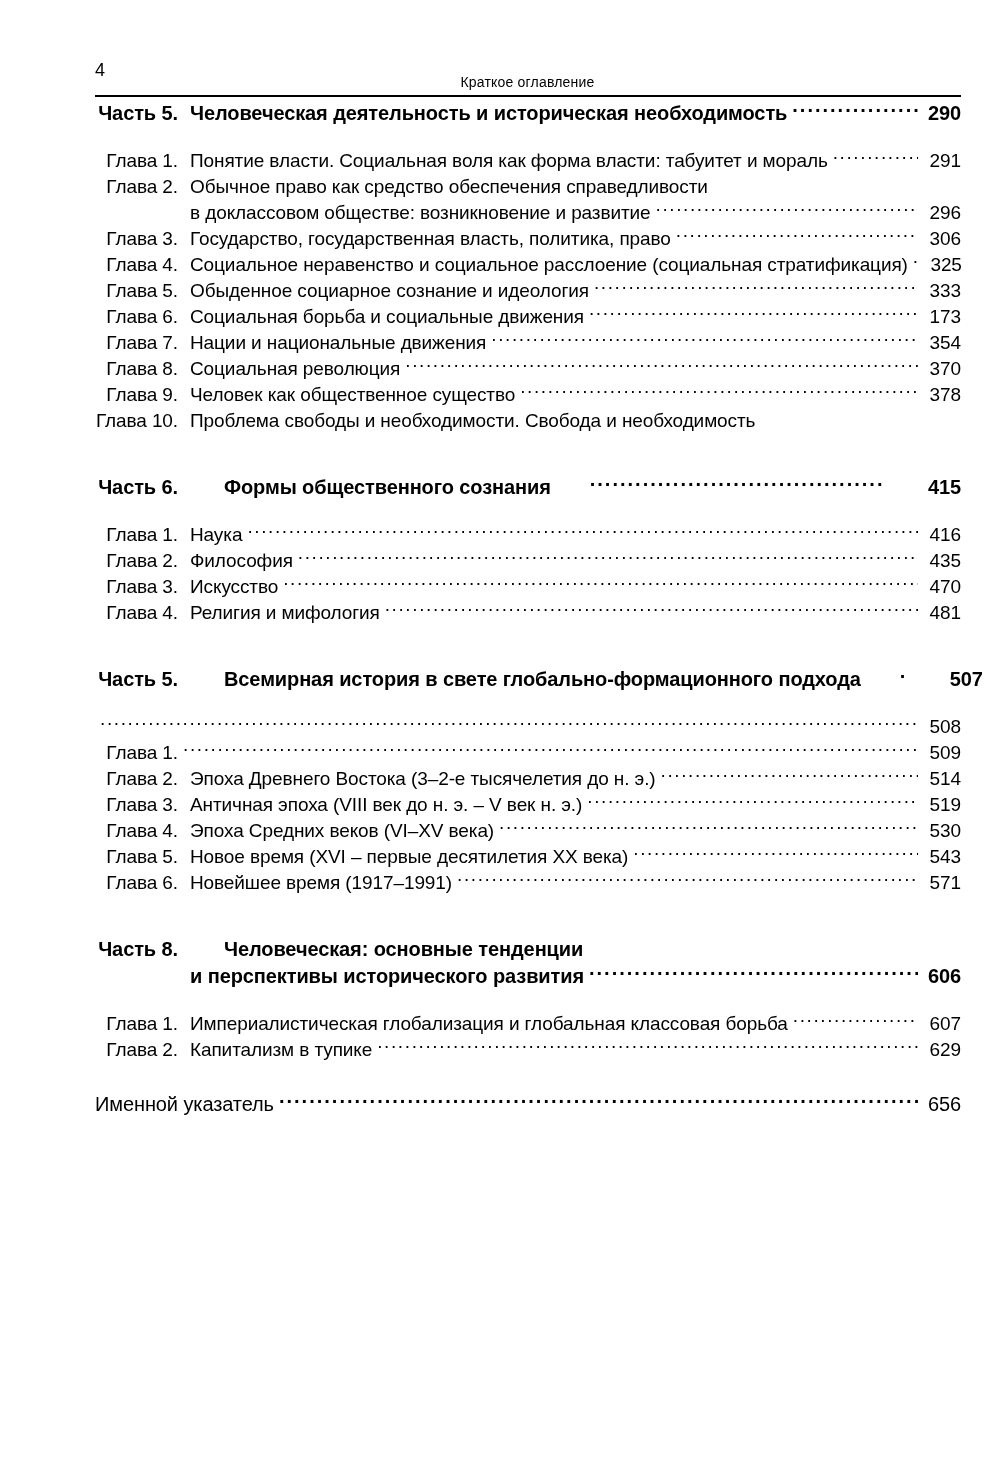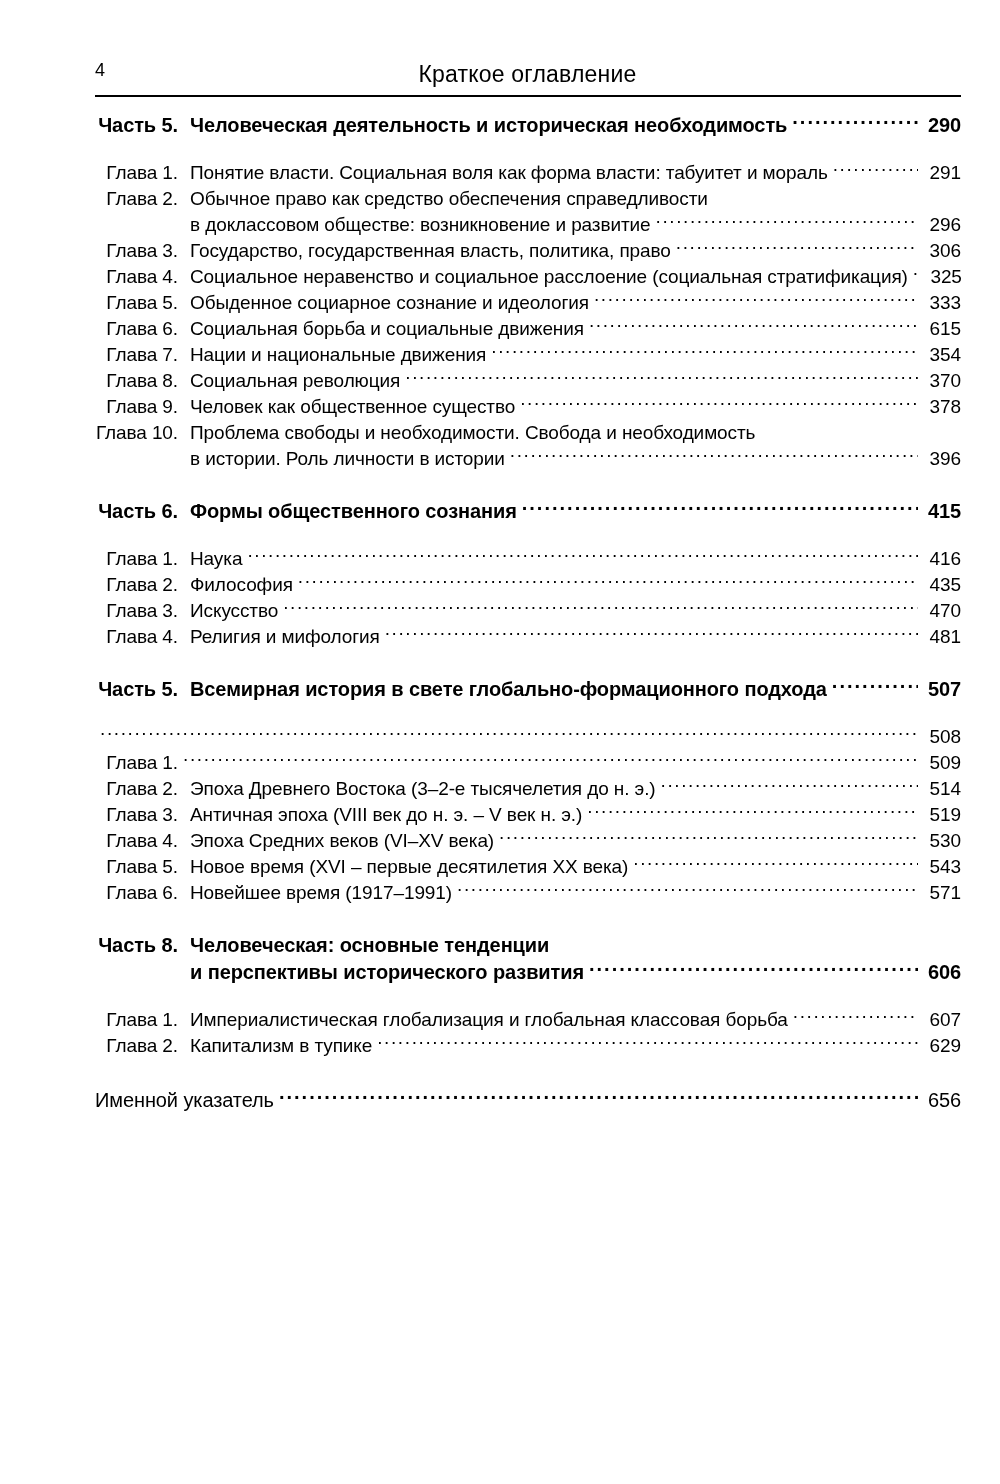--- a/index.html
+++ b/index.html
@@ -32,41 +32,41 @@
     left: 0;
     top: 0;
     font-size: 18px;
     line-height: 24px;
     font-weight: 400;
     letter-spacing: 0px;
   }
   .runhead .title {
     position: absolute;
     left: 0;
-    top: 4px;
+    top: 12px;
     width: 865px;
     text-align: center;
-    font-size: 23px;
+    font-size: 14px;
     line-height: 24px;
     letter-spacing: 0.2px;
   }
   .rule {
     position: absolute;
     left: 95px;
     top: 95px;
     width: 866px;
     height: 2px;
     background: #000000;
   }
 
   
   .toc {
     position: absolute;
     left: 0;
-    top: 112px;
+    top: 100px;
     width: 972px;
   }
 
   .row {
     display: flex;
     align-items: baseline;
     width: 866px;
     margin-left: 95px;
     white-space: nowrap;
   }
@@ -149,21 +149,21 @@
     font-size: 20px;
     line-height: 27px;
   }
   .index-row .leader {
     font-weight: 700;
     font-size: 20px;
   }
   .index-row .leader::before { letter-spacing: 2.0px; }
 
   
-  .gap-before-part { margin-top: 26px; }
+  .gap-before-part { margin-top: 40px; gap: 34px; }
   .gap-after-part  { margin-top: 21px; }
   .gap-group       { margin-top: 28px; }
 </style>
 </head>
 <body>
 
 <div class="page">
 
   <div class="runhead">
     <div class="folio">4</div>
@@ -216,21 +216,21 @@
       <span class="label">Глава 5.</span>
       <span class="text">Обыденное социарное сознание и идеология</span>
       <span class="leader"></span>
       <span class="pageno">333</span>
     </div>
 
     <div class="row chapter">
       <span class="label">Глава 6.</span>
       <span class="text">Социальная борьба и социальные движения</span>
       <span class="leader"></span>
-      <span class="pageno">615</span>
+      <span class="pageno">173</span>
     </div>
 
     <div class="row chapter">
       <span class="label">Глава 7.</span>
       <span class="text">Нации и национальные движения</span>
       <span class="leader"></span>
       <span class="pageno">354</span>
     </div>
 
     <div class="row chapter">
@@ -243,26 +243,20 @@
     <div class="row chapter">
       <span class="label">Глава 9.</span>
       <span class="text">Человек как общественное существо</span>
       <span class="leader"></span>
       <span class="pageno">378</span>
     </div>
 
     <div class="row chapter">
       <span class="label">Глава 10.</span>
       <span class="text">Проблема свободы и необходимости. Свобода и необходимость</span>
-    </div>
-    <div class="row chapter cont">
-      <span class="label">&nbsp;</span>
-      <span class="text">в истории. Роль личности в истории</span>
-      <span class="leader"></span>
-      <span class="pageno">396</span>
     </div>
 
     <div class="row part gap-before-part">
       <span class="label">Часть 6.</span>
       <span class="text">Формы общественного сознания</span>
       <span class="leader"></span>
       <span class="pageno">415</span>
     </div>
 
     <div class="row chapter gap-after-part">

